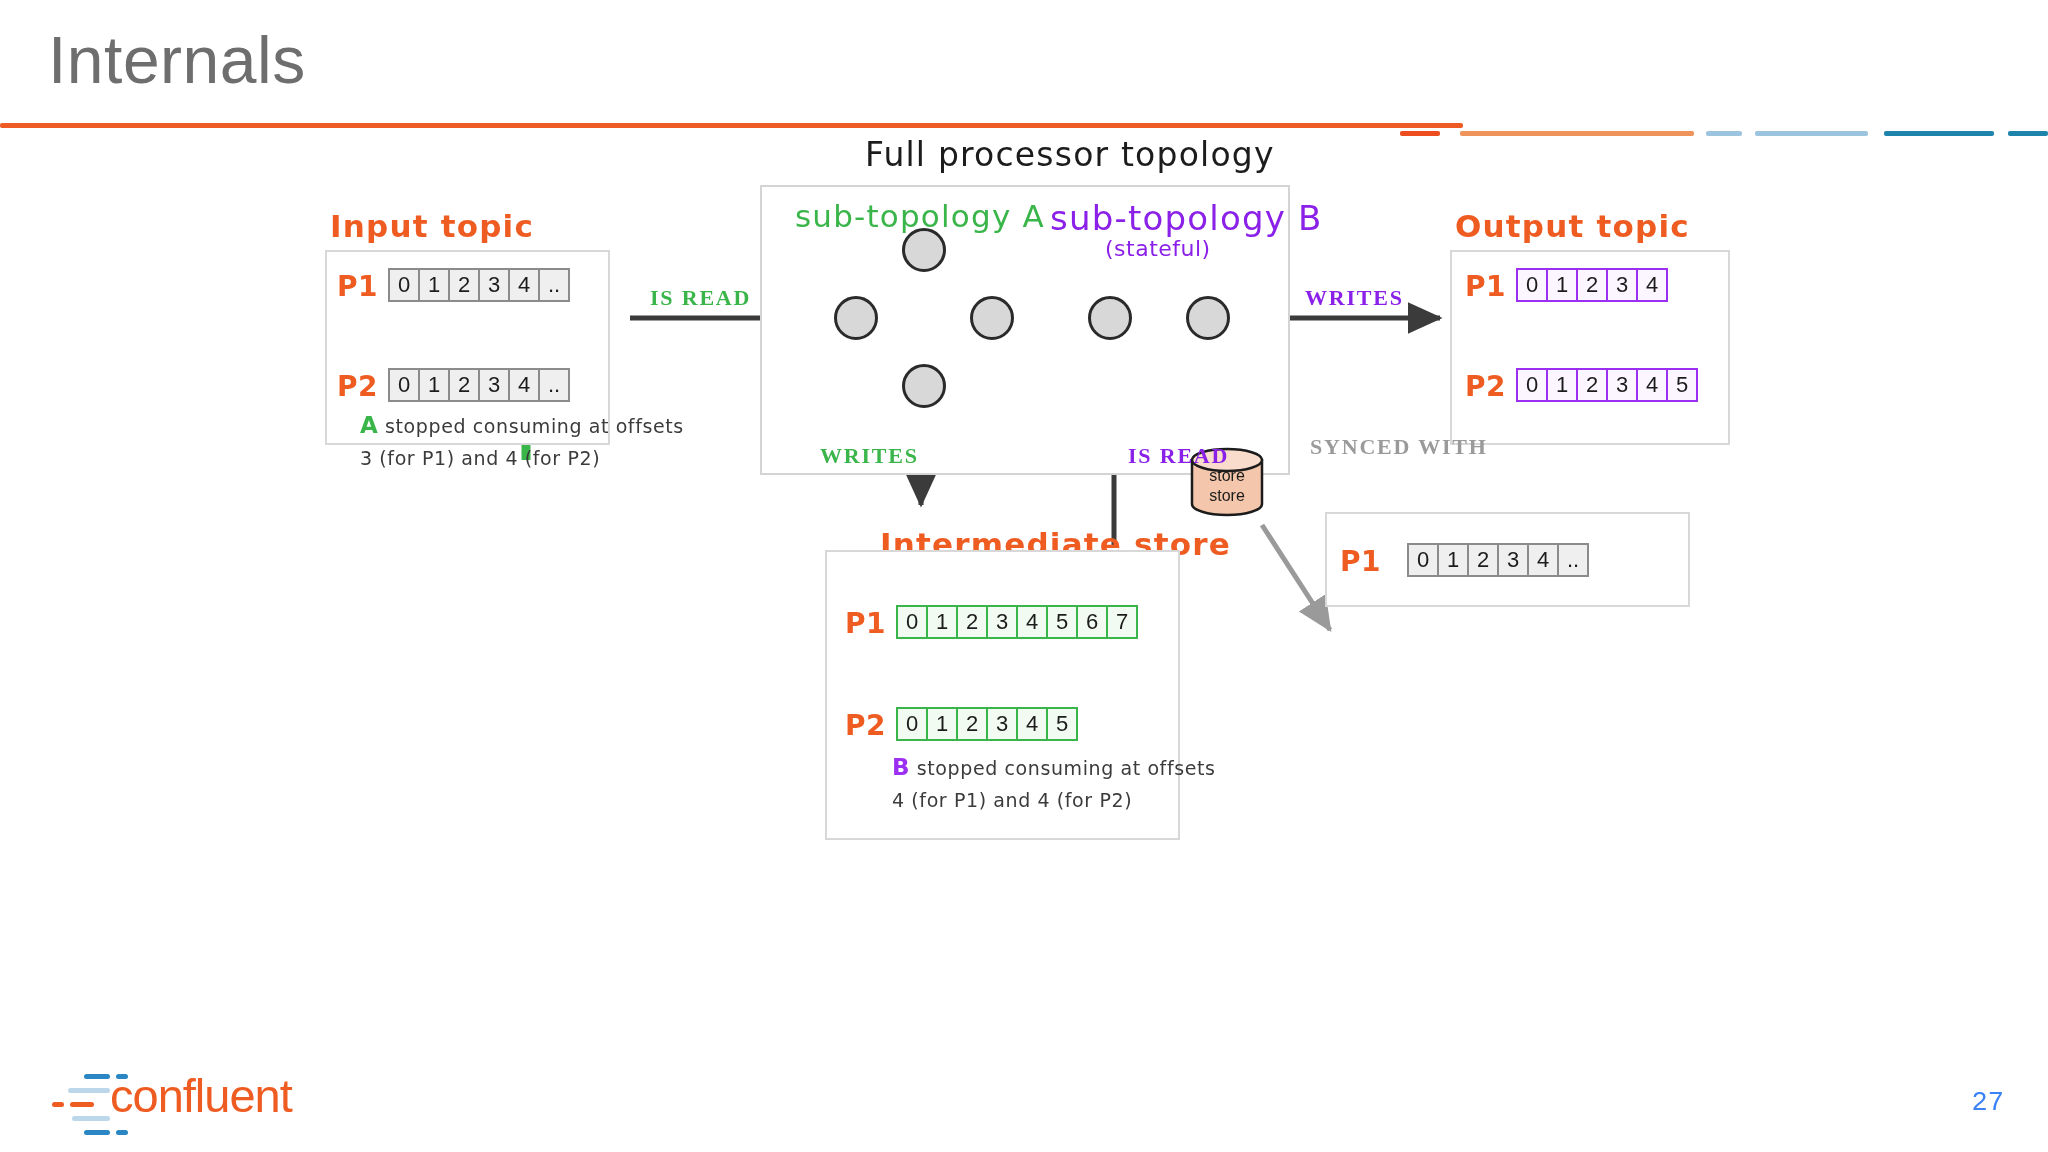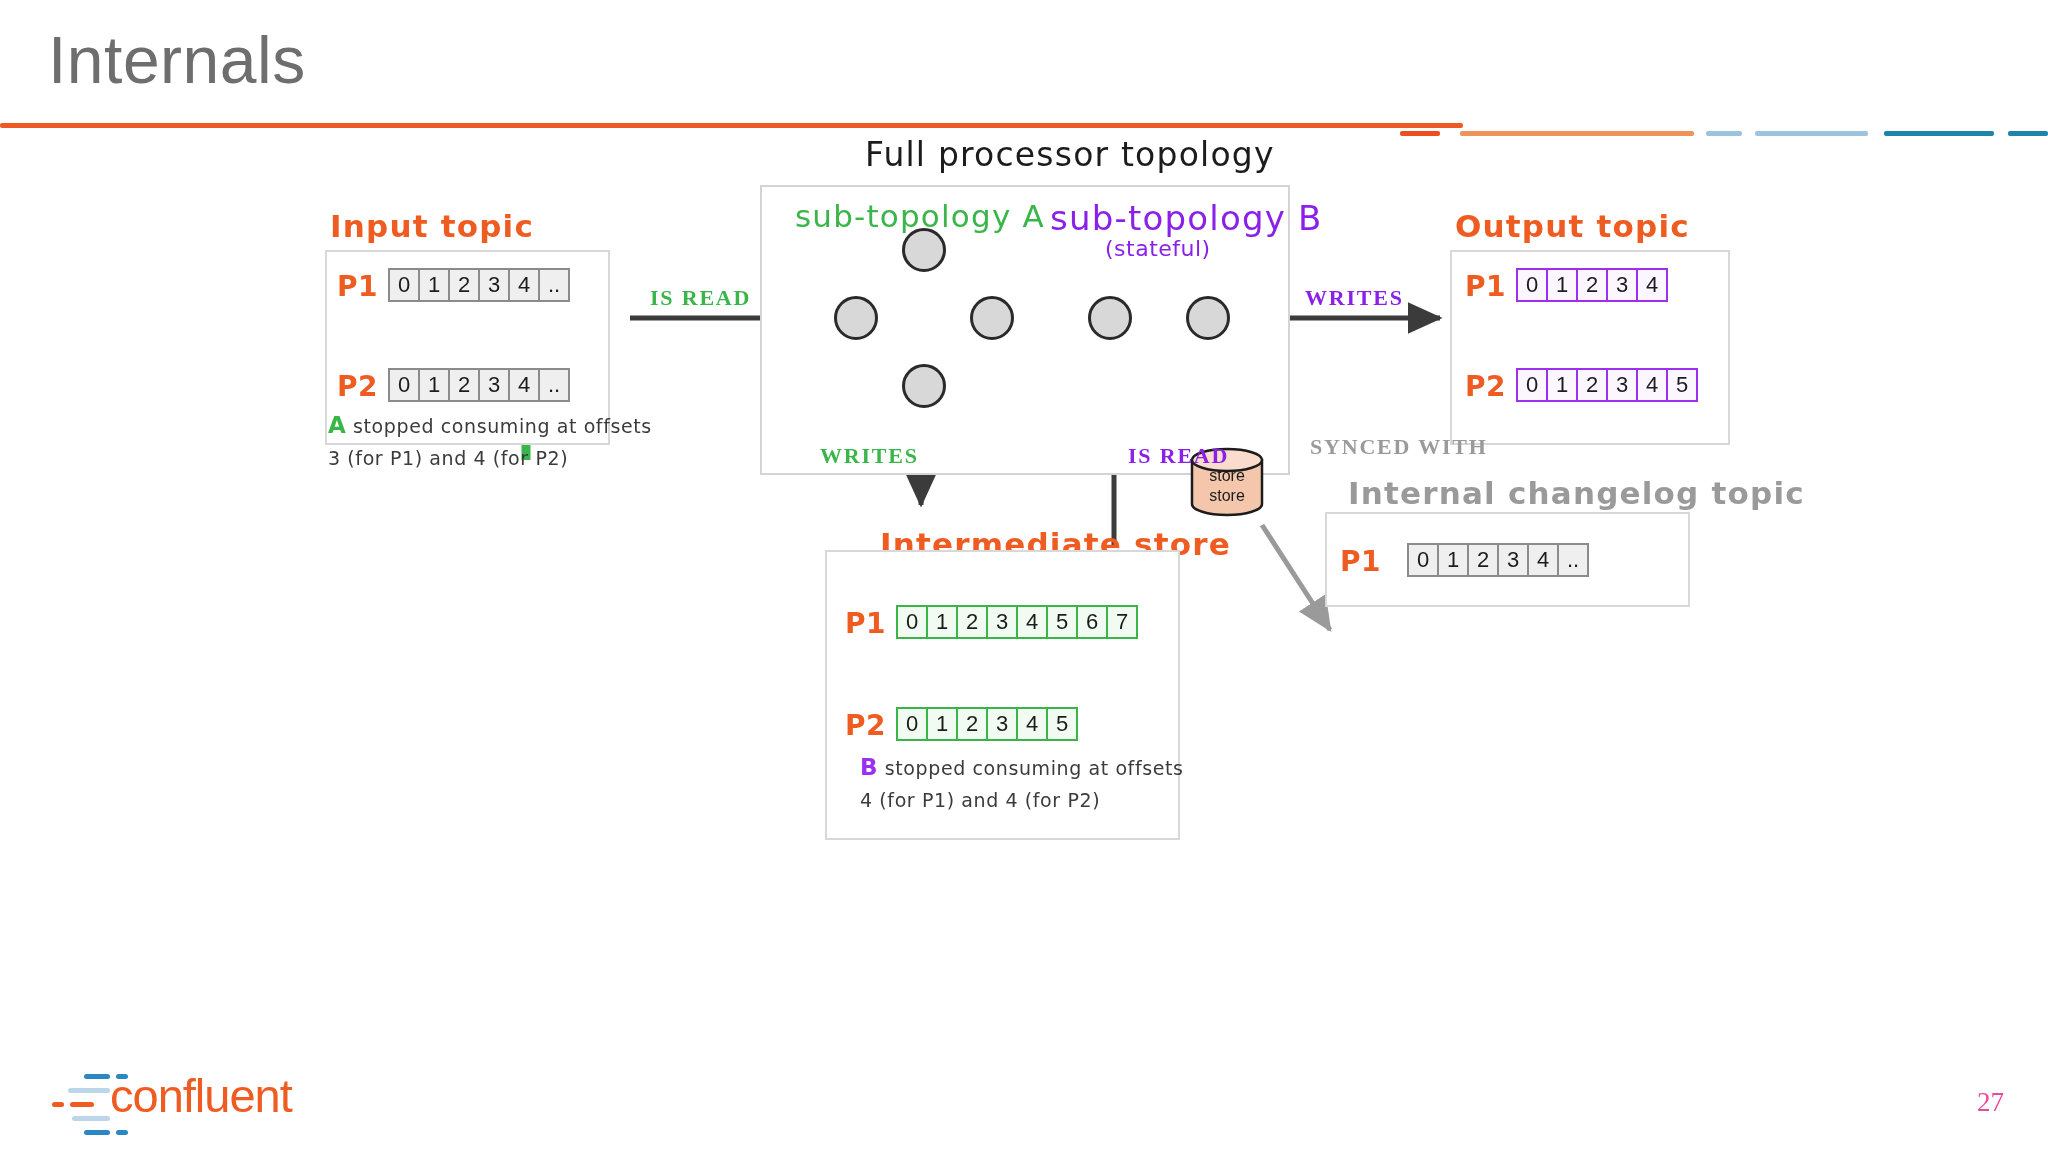--- a/index.html
+++ b/index.html
@@ -30,23 +30,23 @@
     position: absolute;
     height: 5px;
     border-radius: 2px;
   }
 
   
   #page-number {
     position: absolute;
     right: 44px;
     bottom: 34px;
-    font-family: Liberation Serif, serif;
+    font-family: Liberation Mono, monospace;
     font-size: 27px;
-    color: #ec4899;
+    color: #3b82f6;
   }
   #logo {
     position: absolute;
     left: 38px;
     bottom: 22px;
     width: 260px;
     height: 70px;
   }
   #logo-wordmark {
     position: absolute;
@@ -127,20 +127,21 @@
     letter-spacing: 1.8px;
   }
   .caption {
     position: absolute;
     font-family: "DejaVu Sans", sans-serif;
     font-size: 19px;
     color: #3b3b3b;
     line-height: 1.55;
     letter-spacing: 0.6px;
     white-space: nowrap;
+    margin-left: 32px;
   }
   .caption .accent { font-weight: bold; font-size: 23px; }
 
   .node-circle {
     position: absolute;
     width: 44px;
     height: 44px;
     border-radius: 50%;
     background: #d8d8d8;
     border: 3px solid #2a2a2a;
@@ -343,21 +344,20 @@
   </div>
 
   <div class="caption" style="left:860px; top:620px;">
     <div>
       <span class="accent" style="color:#9b2ff2;">B</span>
       <span>stopped consuming at offsets</span>
     </div>
     <div>4 (for P1) and 4 (for P2)</div>
   </div>
 
-  <div class="topic-label" style="left:1348px; top:345px; color:#9a9a9a;">Internal changelog topic</div>
   <div class="topic-box" style="left:1325px; top:382px; width:365px; height:95px;"></div>
 
   <div class="partition-label" style="left:1340px; top:415px;">P1</div>
   <div class="cells" style="left:1407px; top:413px;">
     <div class="cell gray">0</div>
     <div class="cell gray">1</div>
     <div class="cell gray">2</div>
     <div class="cell gray">3</div>
     <div class="cell gray">4</div>
     <div class="cell gray">..</div>

